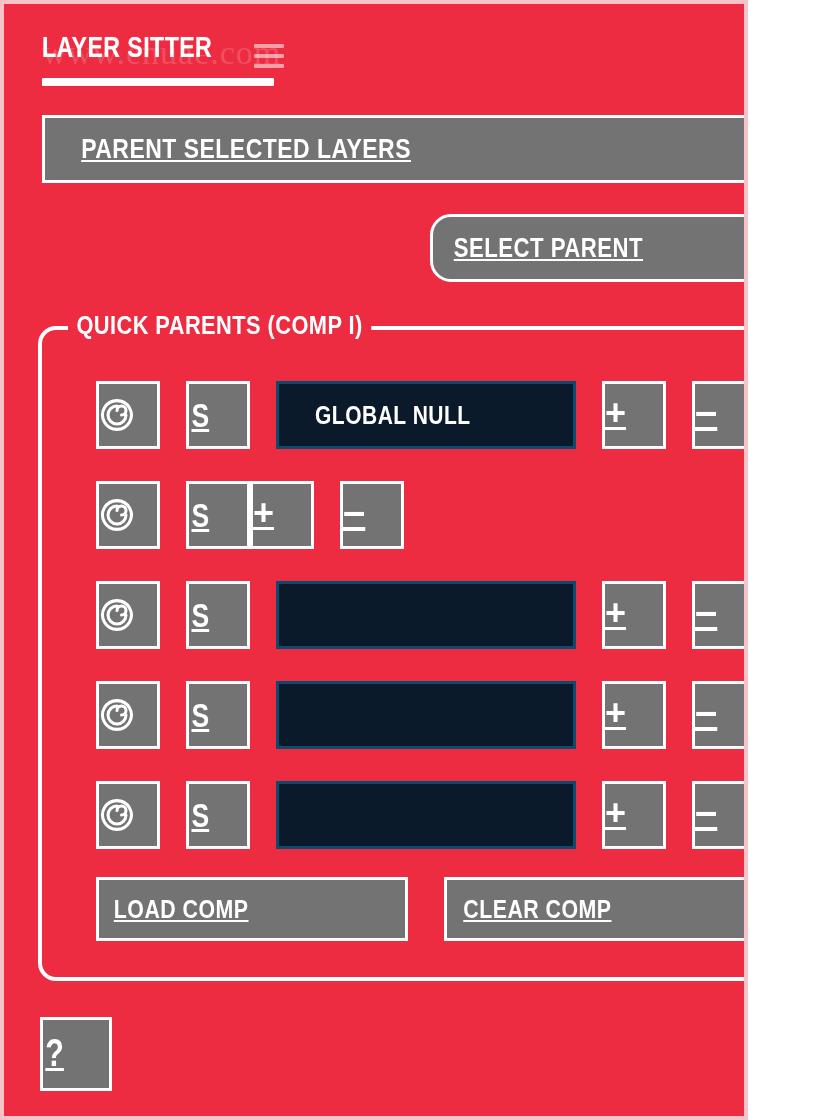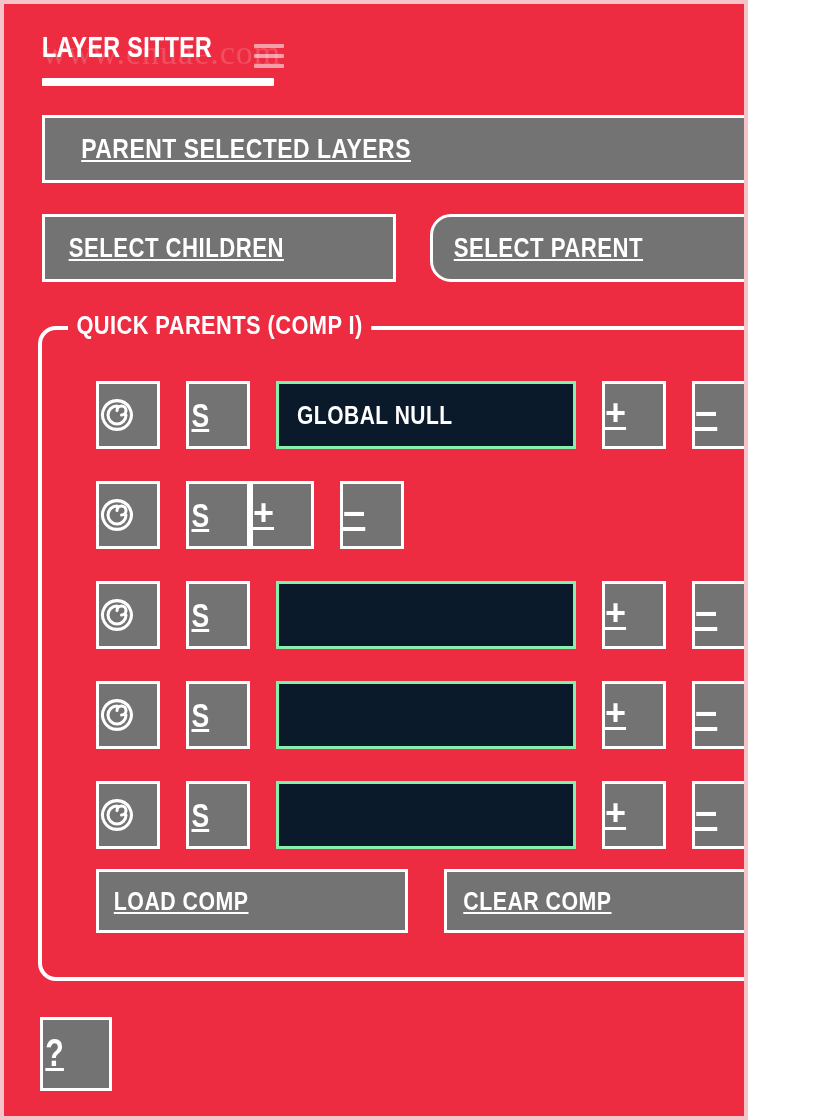--- a/index.html
+++ b/index.html
@@ -183,25 +183,25 @@
     flex: 0 0 auto;
   }
   .icon-btn.s-btn { margin-left: 26px; }
 
   .slot-field {
     flex: 1 1 auto;
     height: 68px;
     margin-left: 26px;
     margin-right: 26px;
     background: #0B1A2B;
-    border: 3px solid #86efac;
+    border: 3px solid #0c4a6e;
     box-sizing: border-box;
     display: flex;
     align-items: center;
-    padding-left: 18px;
+    padding-left: 36px;
     cursor: text;
   }
   .slot-field-text {
     color: #ffffff;
     font-size: 25px;
     font-weight: bold;
     letter-spacing: 0.6px;
     transform: scaleX(0.84);
     transform-origin: left center;
     white-space: nowrap;
@@ -234,21 +234,21 @@
     color: #ffffff;
     transform: scaleX(0.78);
     font-family: "Liberation Sans Narrow", "Liberation Sans", sans-serif;
     line-height: 1;
   }
 
   
   #comp-buttons {
     position: absolute;
     left: 54px;
-    bottom: 44px;
+    bottom: 36px;
     width: 660px;
     display: flex;
     justify-content: space-between;
   }
   #load-comp-btn, #clear-comp-btn {
     width: 312px;
     height: 64px;
   }
   #load-comp-btn .btn-label,
   #clear-comp-btn .btn-label { font-size: 26px; }
@@ -284,23 +284,20 @@
       <span></span>
       <span></span>
     </div>
     <div id="title-rule"></div>
   </div>
 
   <div class="btn" id="parent-selected-btn">
     <span class="btn-label">PARENT SELECTED LAYERS</span>
   </div>
 
-  <div class="btn" id="select-children-btn">
-    <span class="btn-label">SELECT CHILDREN</span>
-  </div>
 
   <div class="btn" id="select-parent-btn">
     <span class="btn-label">SELECT PARENT</span>
   </div>
 
   <div id="quick-parents">
     <div id="quick-parents-legend">QUICK PARENTS (COMP I)</div>
 
     <div id="slot-rows">
 

